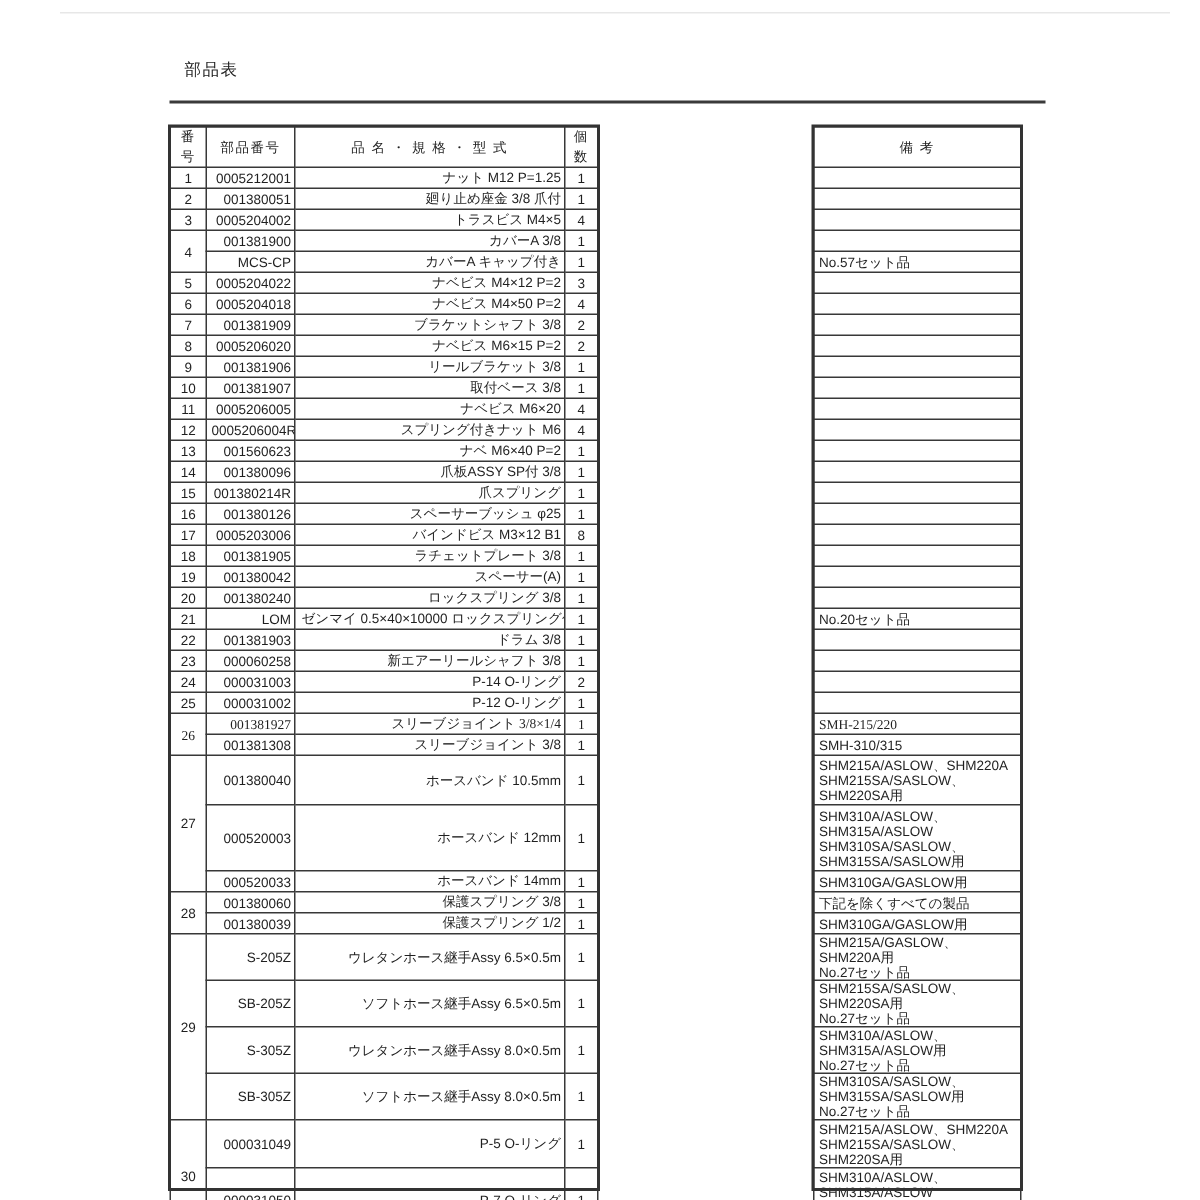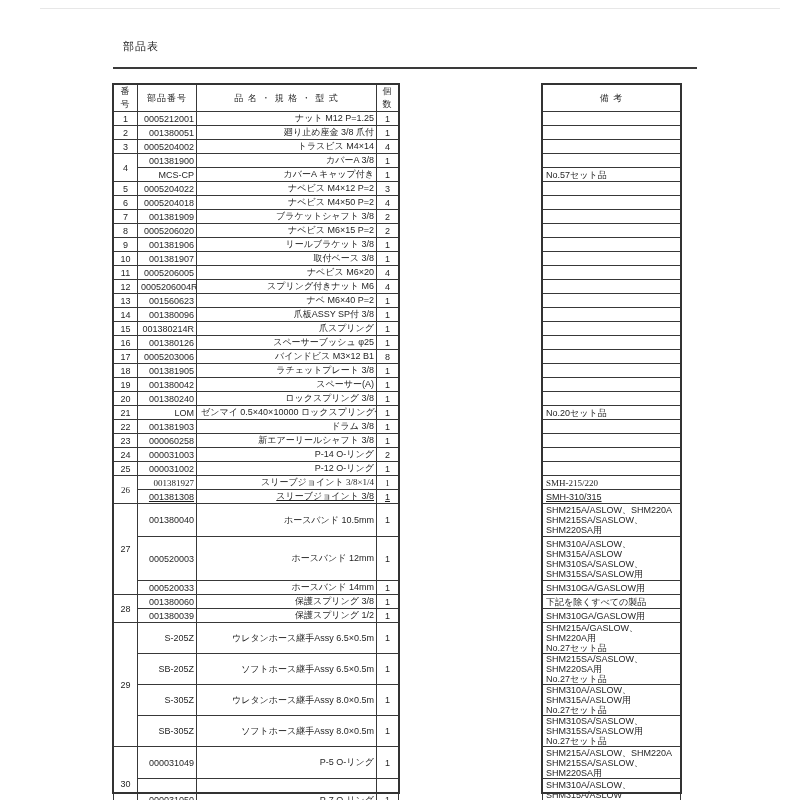--- a/index.html
+++ b/index.html
@@ -84,21 +84,21 @@
           <td class="c-no" rowspan="1">2</td>
           <td class="c-pn">001380051</td>
           <td class="c-name">廻り止め座金 3/8 爪付</td>
           <td class="c-qty">1</td>
           <td class="c-gap"></td>
           <td class="c-rem"></td>
         </tr>
         <tr style="height: 13px;">
           <td class="c-no" rowspan="1">3</td>
           <td class="c-pn">0005204002</td>
-          <td class="c-name">トラスビス  M4×14</td>
+          <td class="c-name">トラスビス  M4×5</td>
           <td class="c-qty">4</td>
           <td class="c-gap"></td>
           <td class="c-rem"></td>
         </tr>
         <tr style="height: 13px;">
           <td class="c-no" rowspan="2">4</td>
           <td class="c-pn">001381900</td>
           <td class="c-name">カバーA 3/8</td>
           <td class="c-qty">1</td>
           <td class="c-gap"></td>
@@ -280,21 +280,21 @@
           <td class="c-rem"></td>
         </tr>
         <tr style="height: 13px; font-family: Liberation Serif, serif;">
           <td class="c-no" rowspan="2">26</td>
           <td class="c-pn">001381927</td>
           <td class="c-name">スリーブジョイント 3/8×1/4</td>
           <td class="c-qty">1</td>
           <td class="c-gap"></td>
           <td class="c-rem">SMH-215/220</td>
         </tr>
-        <tr style="height: 13px; text-decoration: underline;">
+        <tr style="height: 13px;">
           <td class="c-pn">001381308</td>
           <td class="c-name">スリーブジョイント 3/8</td>
           <td class="c-qty">1</td>
           <td class="c-gap"></td>
           <td class="c-rem">SMH-310/315</td>
         </tr>
         <tr style="height: 33px;">
           <td class="c-no" rowspan="3">27</td>
           <td class="c-pn">001380040</td>
           <td class="c-name">ホースバンド 10.5mm</td>

